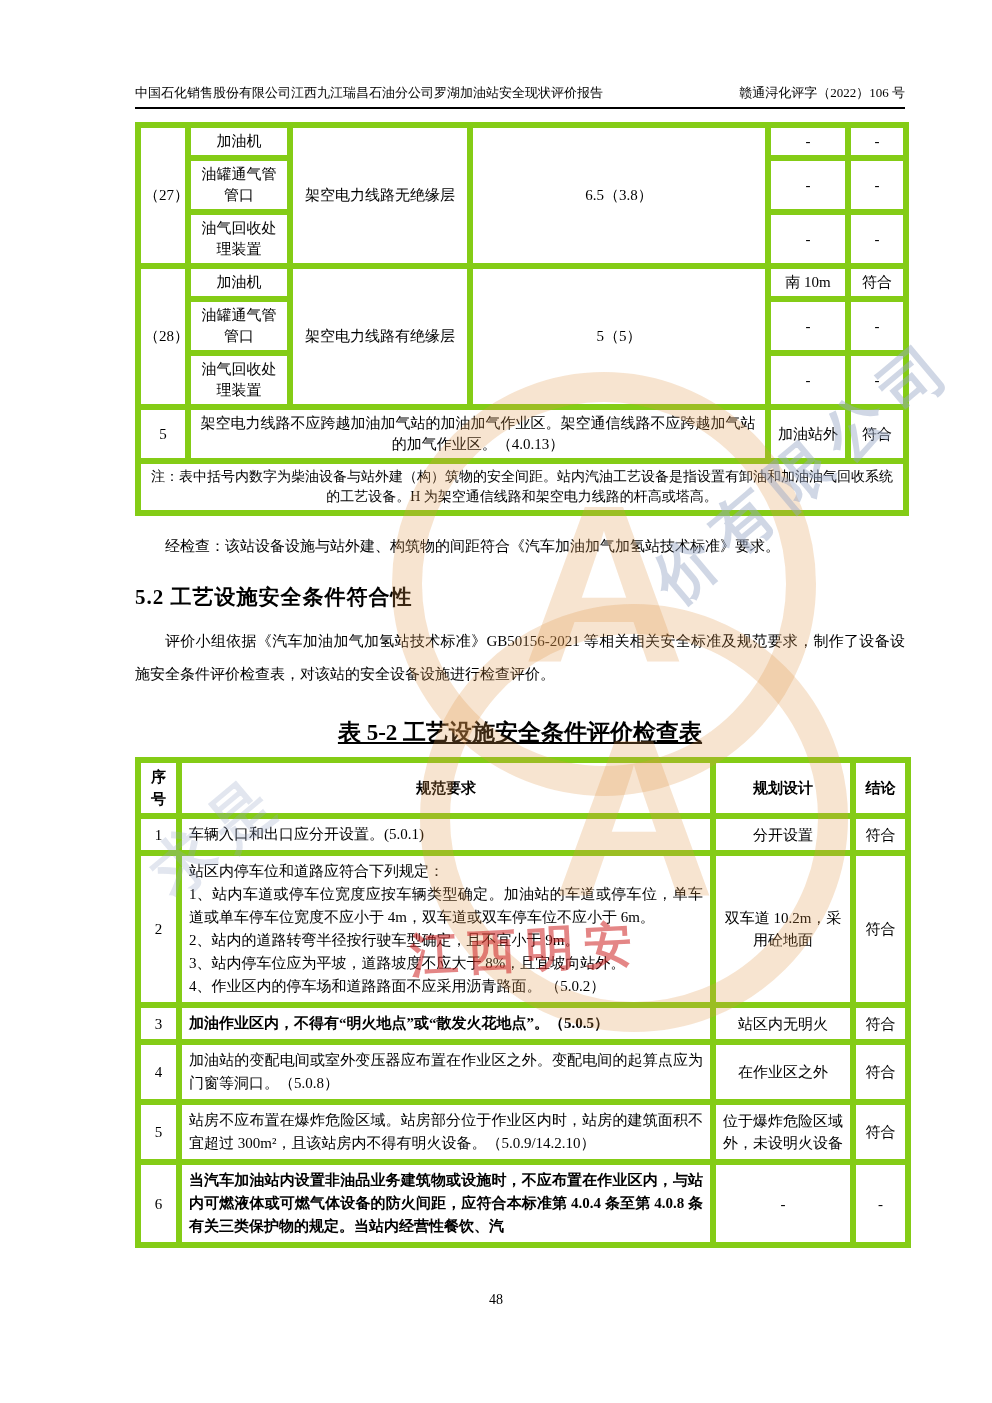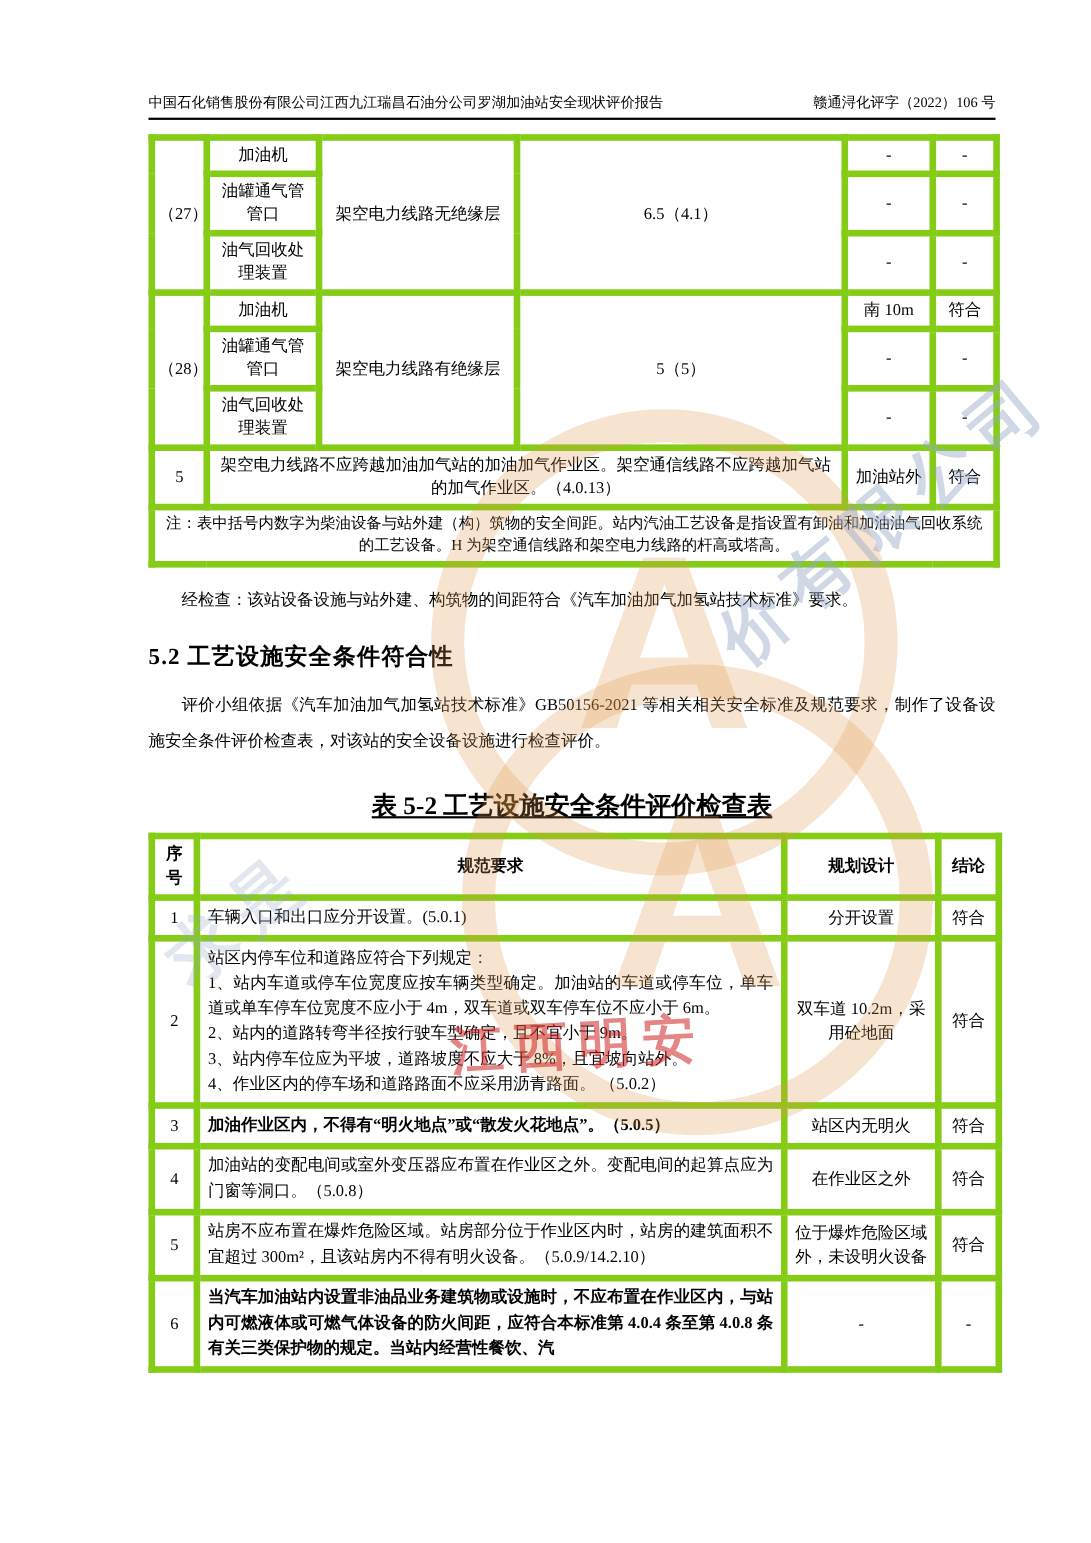--- a/index.html
+++ b/index.html
@@ -69,21 +69,21 @@
         <col style="width:298px">
           <col style="width:80px">
           <col style="width:58px">
       </colgroup>
       <tbody>
 
         <tr class="h1r">
           <td rowspan="3">（27）</td>
           <td>加油机</td>
           <td rowspan="3">架空电力线路无绝缘层</td>
-          <td rowspan="3">6.5（4.1）</td>
+          <td rowspan="3">6.5（3.8）</td>
           <td>-</td>
           <td>-</td>
         </tr>
         <tr>
           <td>油罐通气管
 管口</td>
           <td>-</td>
           <td>-</td>
         </tr>
         <tr>
@@ -193,20 +193,21 @@
           <td>6</td>
           <td class="req b">当汽车加油站内设置非油品业务建筑物或设施时，不应布置在作业区内，与站内可燃液体或可燃气体设备的防火间距，应符合本标准第 4.0.4 条至第 4.0.8 条有关三类保护物的规定。当站内经营性餐饮、汽</td>
           <td>-</td>
           <td>-</td>
         </tr>
       </tbody>
     </table>
 
   </div>
 
+  <div class="pageno">48</div>
 
   <div class="wm">
     <div class="stamp stamp1">
       <span class="stampA">A</span>
     </div>
     <div class="stamp stamp2">
       <span class="stampA">A</span>
     </div>
     <div class="bluewm bluewm1">价有限公司</div>
     <div class="bluewm bluewm2">求是</div>

